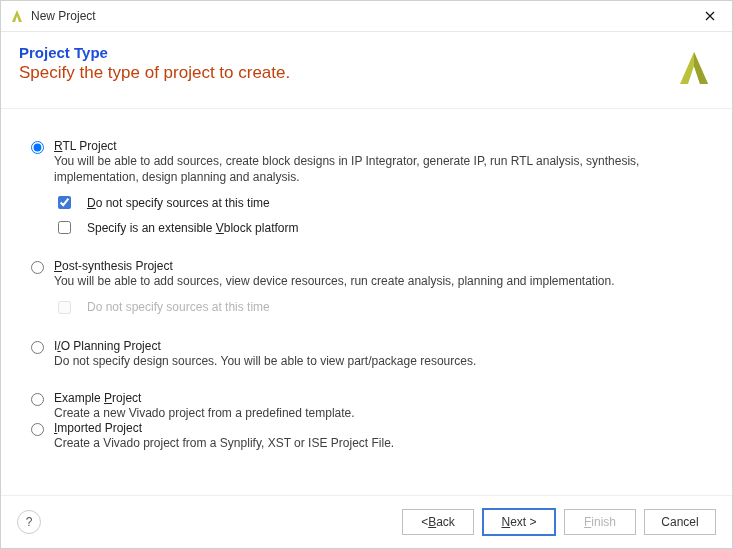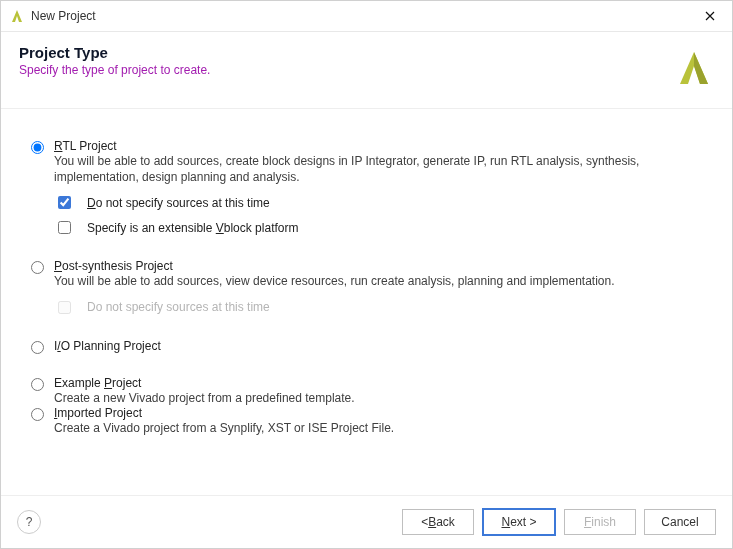--- a/index.html
+++ b/index.html
@@ -53,26 +53,26 @@
   .header {
     display:flex;
     align-items: flex-start;
     padding: 12px 18px 20px 18px;
     border-bottom: 1px solid #eee;
   }
   .header-text { flex:1; }
   .header-title {
     font-size: 15px;
     font-weight: bold;
-    color: #0f172a;
+    color: #1d4ed8;
     margin-bottom: 2px;
   }
   .header-sub {
-    font-size: 12px;
-    color: #a21caf;
+    font-size: 17px;
+    color: #c2410c;
   }
   .header-logo {
     width: 40px; height: 40px;
     margin-top: 4px;
   }
 
   
   .body {
     flex:1;
     padding: 30px 40px 10px 30px;
@@ -237,20 +237,21 @@
         </div>
       </div>
     </div>
 
     <div class="option">
       <input type="radio" name="ptype" style="">
       <div class="opt-text">
         <div class="opt-title">
           <span>I</span><span class="mn">/</span><span>O Planning Project</span>
         </div>
+        <div class="opt-desc">Do not specify design sources. You will be able to view part/package resources.</div>
       </div>
     </div>
 
     <div class="option" style="margin-bottom:0">
       <input type="radio" name="ptype" style="">
       <div class="opt-text">
         <div class="opt-title">
           <span>Example </span><span class="mn">P</span><span>roject</span>
         </div>
         <div class="opt-desc">Create a new Vivado project from a predefined template.</div>

